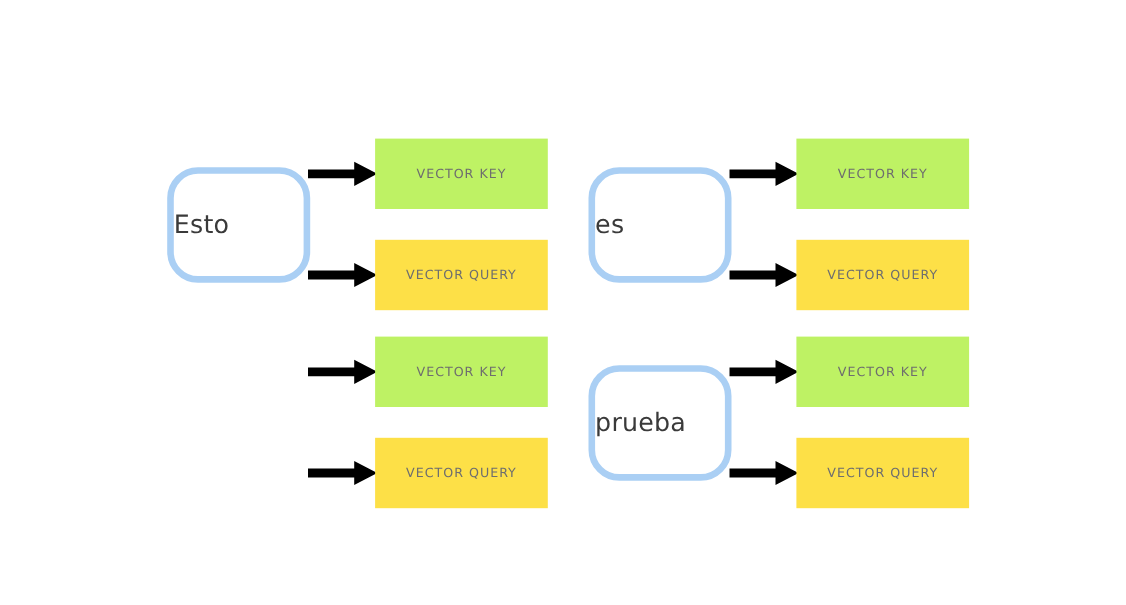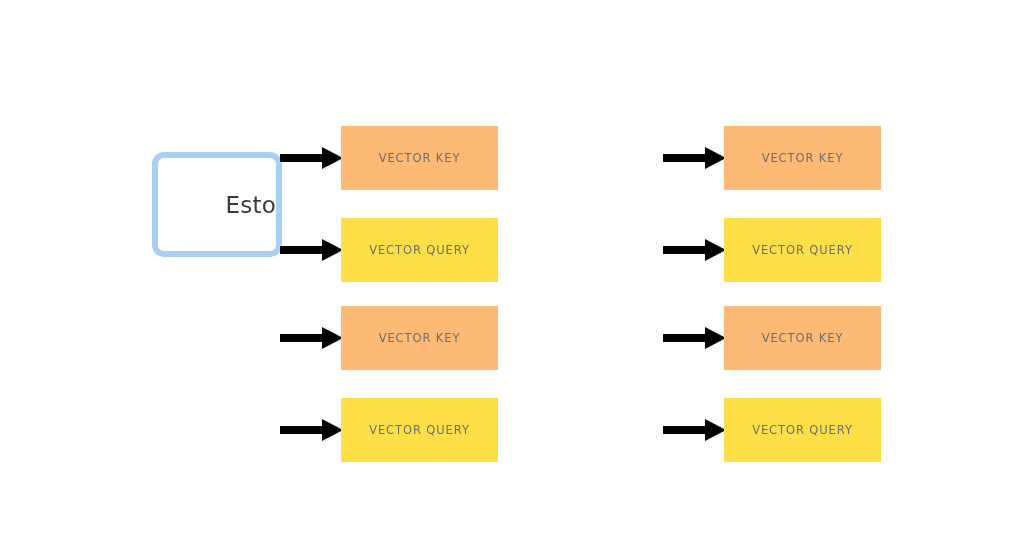--- a/index.html
+++ b/index.html
@@ -34,24 +34,24 @@
 
   
   .token-box {
     position: absolute;
     left: 10px;
     top: 32px;
     width: 118px;
     height: 93px;
     background: #ffffff;
     border: 6px solid #AACFF4;
-    border-radius: 12px;
+    border-radius: 28px;
     display: flex;
     align-items: center;
-    justify-content: flex-end;
+    justify-content: flex-start;
     box-sizing: content-box;
   }
   .token-label {
     font-family: "DejaVu Sans", sans-serif;
     font-size: 23px;
     font-weight: 400;
     color: #3a3a3a;
     letter-spacing: 0.2px;
     white-space: nowrap;
   }
@@ -59,21 +59,21 @@
   
   .vec-box {
     position: absolute;
     left: 199px;
     width: 157px;
     height: 64px;
     display: flex;
     align-items: center;
     justify-content: center;
   }
-  .vec-box.key   { top: 6px;  background: #fdba74; }
+  .vec-box.key   { top: 6px;  background: #bef264; }
   .vec-box.query { top: 98px; background: #fde047; }
 
   .vec-label {
     font-family: "DejaVu Sans", sans-serif;
     font-size: 11.5px;
     font-weight: 400;
     color: #6E6E6E;
     letter-spacing: 0.9px;
     white-space: nowrap;
   }
@@ -110,20 +110,23 @@
     </div>
     <div class="vec-box key">
       <span class="vec-label">VECTOR KEY</span>
     </div>
     <div class="vec-box query">
       <span class="vec-label">VECTOR QUERY</span>
     </div>
   </div>
 
   <div class="group g1">
+    <div class="token-box">
+      <span class="token-label">es</span>
+    </div>
     <div class="arrow to-key">
       <svg viewBox="0 0 64 26" xmlns="http://www.w3.org/2000/svg">
         <path d="M0 9 L42 9 L42 2 L63 13 L42 24 L42 17 L0 17 Z" fill="#000000"></path>
       </svg>
     </div>
     <div class="arrow to-query">
       <svg viewBox="0 0 64 26" xmlns="http://www.w3.org/2000/svg">
         <path d="M0 9 L42 9 L42 2 L63 13 L42 24 L42 17 L0 17 Z" fill="#000000"></path>
       </svg>
     </div>
@@ -148,20 +151,23 @@
     </div>
     <div class="vec-box key">
       <span class="vec-label">VECTOR KEY</span>
     </div>
     <div class="vec-box query">
       <span class="vec-label">VECTOR QUERY</span>
     </div>
   </div>
 
   <div class="group g3">
+    <div class="token-box">
+      <span class="token-label">prueba</span>
+    </div>
     <div class="arrow to-key">
       <svg viewBox="0 0 64 26" xmlns="http://www.w3.org/2000/svg">
         <path d="M0 9 L42 9 L42 2 L63 13 L42 24 L42 17 L0 17 Z" fill="#000000"></path>
       </svg>
     </div>
     <div class="arrow to-query">
       <svg viewBox="0 0 64 26" xmlns="http://www.w3.org/2000/svg">
         <path d="M0 9 L42 9 L42 2 L63 13 L42 24 L42 17 L0 17 Z" fill="#000000"></path>
       </svg>
     </div>

